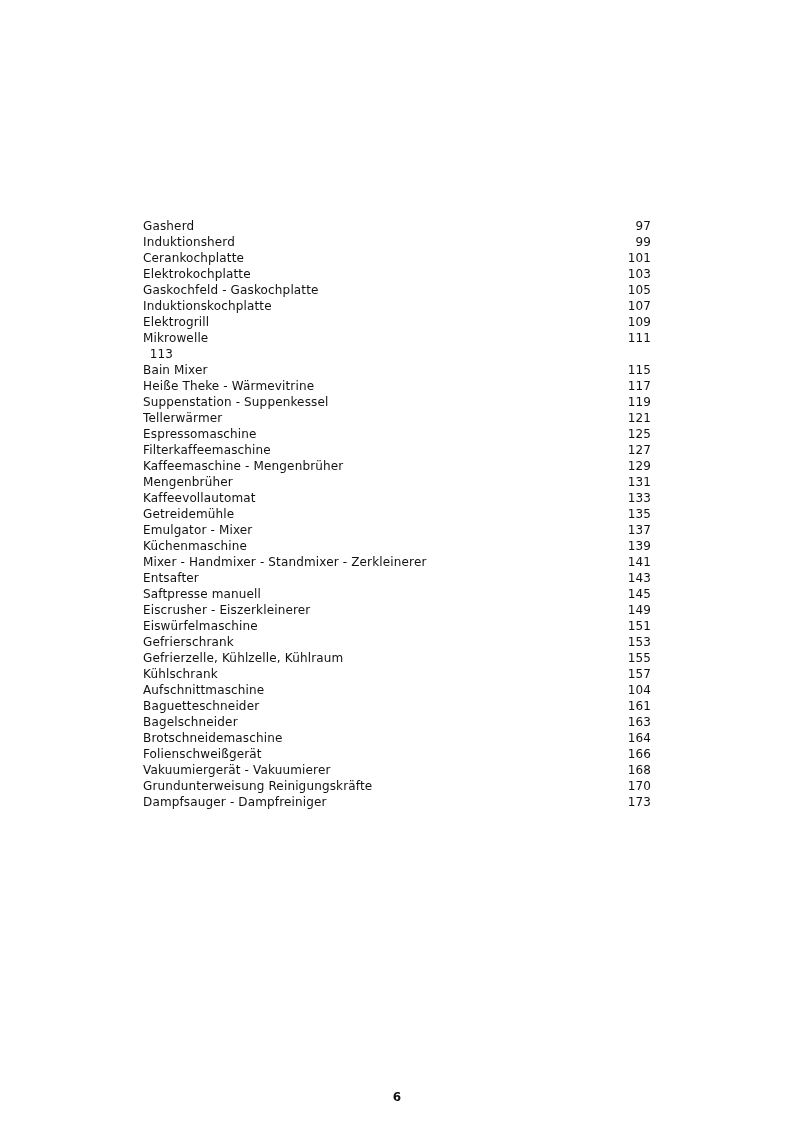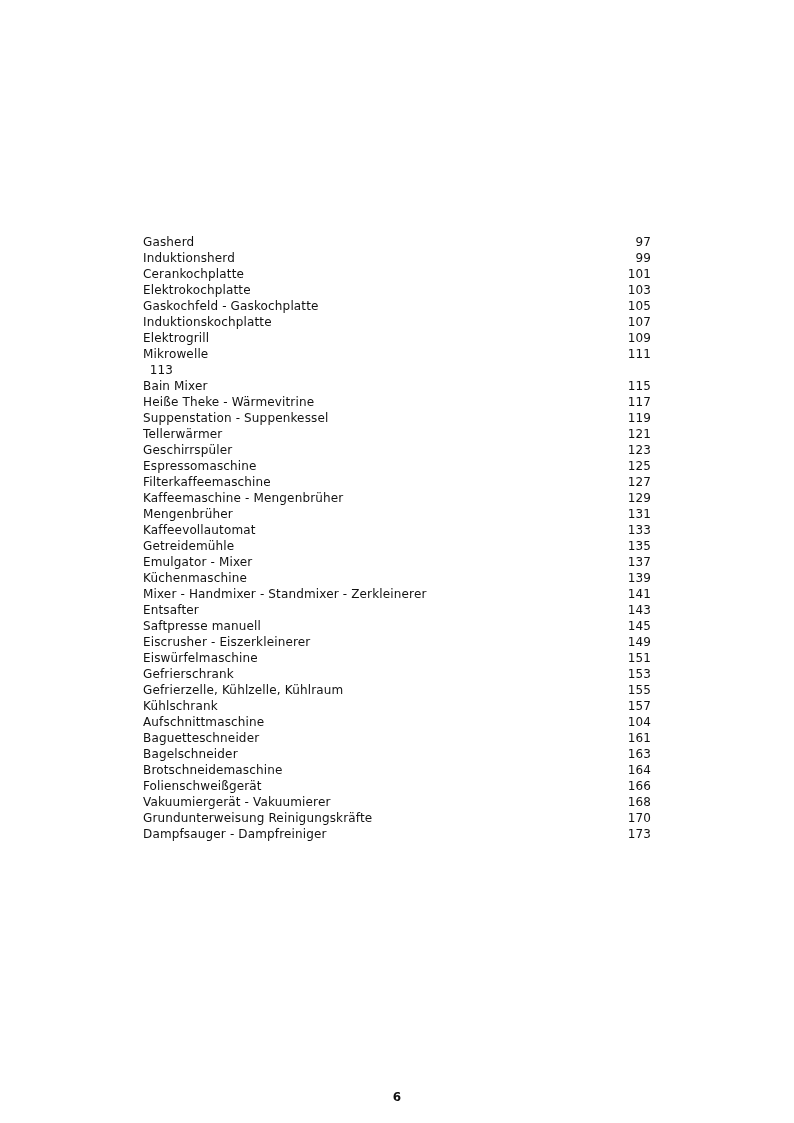--- a/index.html
+++ b/index.html
@@ -11,21 +11,21 @@
       width: 794px;
       height: 1123px;
       position: relative;
       overflow: hidden;
       font-family: "DejaVu Sans", "Liberation Sans", sans-serif;
       color: #111111;
     }
     .toc {
       position: absolute;
       left: 143px;
-      top: 190px;
+      top: 174px;
       width: 508px;
       margin: 0;
       padding: 0;
       list-style: none;
     }
     .toc-row {
       display: flex;
       justify-content: space-between;
       align-items: baseline;
       height: 16px;
@@ -100,24 +100,20 @@
     </li>
     <li class="toc-row">
       <span class="toc-title">Suppenstation - Suppenkessel</span>
       <span class="toc-page">119</span>
     </li>
     <li class="toc-row">
       <span class="toc-title">Tellerwärmer</span>
       <span class="toc-page">121</span>
     </li>
     <li class="toc-row">
-      <span class="toc-title">Geschirrspüler</span>
-      <span class="toc-page">123</span>
-    </li>
-    <li class="toc-row">
       <span class="toc-title">Espressomaschine</span>
       <span class="toc-page">125</span>
     </li>
     <li class="toc-row">
       <span class="toc-title">Filterkaffeemaschine</span>
       <span class="toc-page">127</span>
     </li>
     <li class="toc-row">
       <span class="toc-title">Kaffeemaschine - Mengenbrüher</span>
       <span class="toc-page">129</span>

